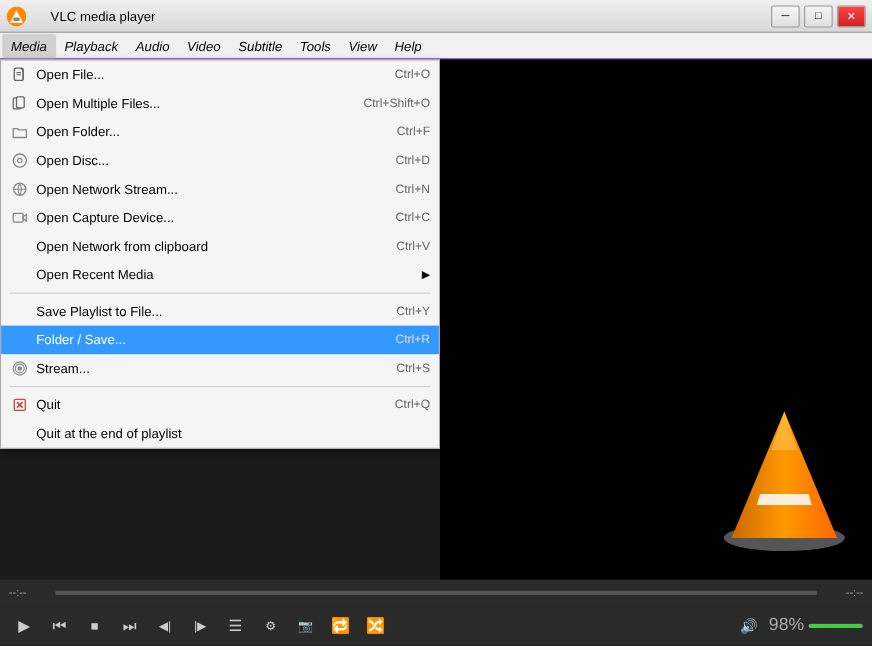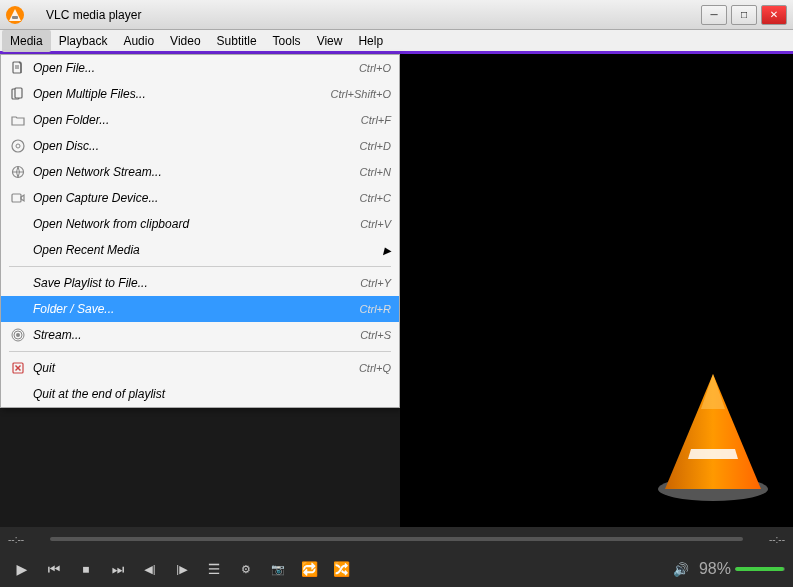--- a/index.html
+++ b/index.html
@@ -51,24 +51,25 @@
       font-size: 10px;
       cursor: pointer;
     }
     .titlebar-btn.close { background: linear-gradient(to bottom, #f44, #c22); color: #fff; }
 
     
     .menubar {
       width: 100%;
       height: 24px;
       background: #f0f0f0;
-      border-bottom: 3px solid #6d28d9;
+      border-bottom: 1px solid #6d28d9;
       display: flex;
       align-items: center;
       padding: 0 2px;
+      font-style: italic;
     }
     .menu-item {
       padding: 2px 8px;
       height: 22px;
       display: flex;
       align-items: center;
       cursor: pointer;
       font-size: 12px;
       color: #000;
       border-radius: 2px;
@@ -78,21 +79,20 @@
     
     .dropdown {
       position: absolute;
       top: 54px;
       left: 0px;
       width: 400px;
       background: #f5f5f5;
       border: 1px solid #aaa;
       box-shadow: 2px 2px 6px rgba(0,0,0,0.4);
       z-index: 100;
-      font-style: italic;
     }
     .dropdown-item {
       display: flex;
       align-items: center;
       padding: 4px 8px;
       min-height: 26px;
       cursor: pointer;
       color: #000;
       font-size: 12px;
       position: relative;

